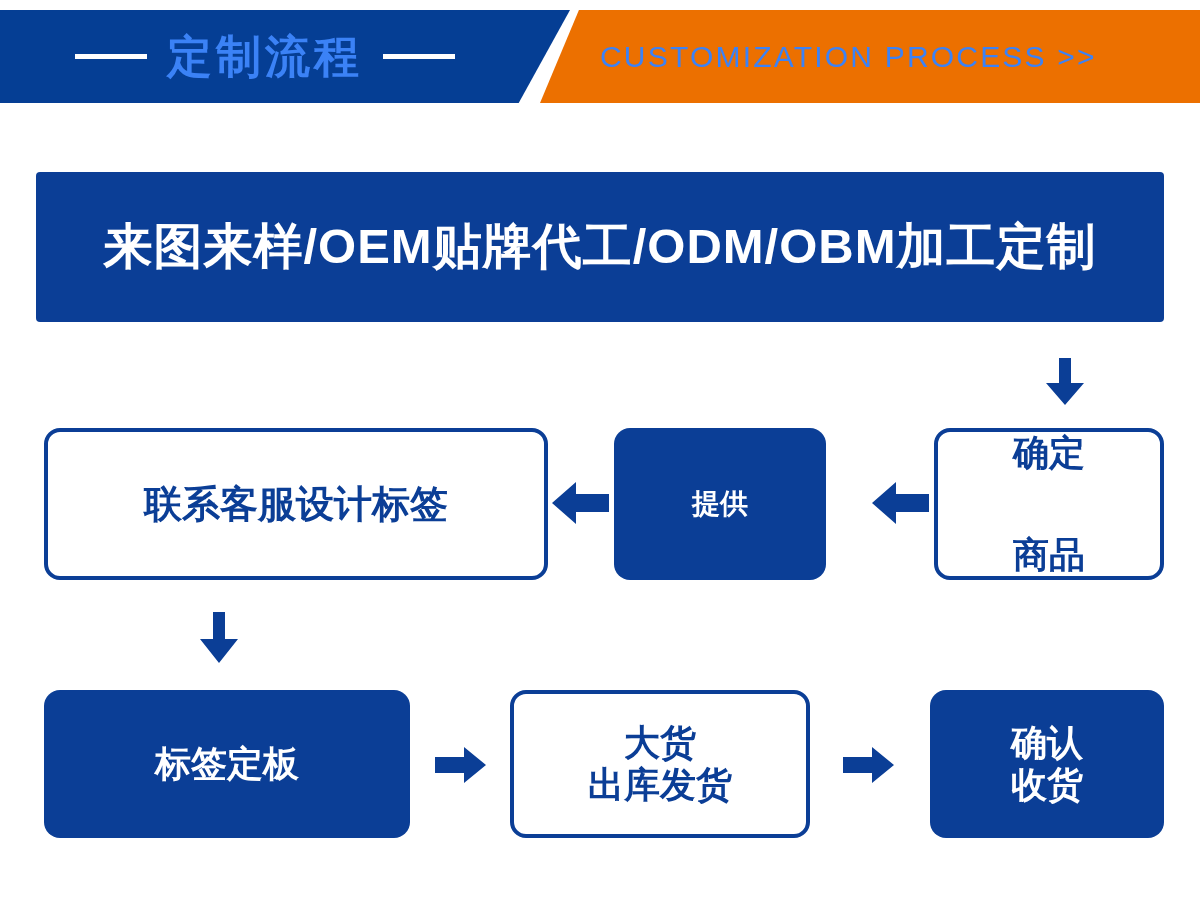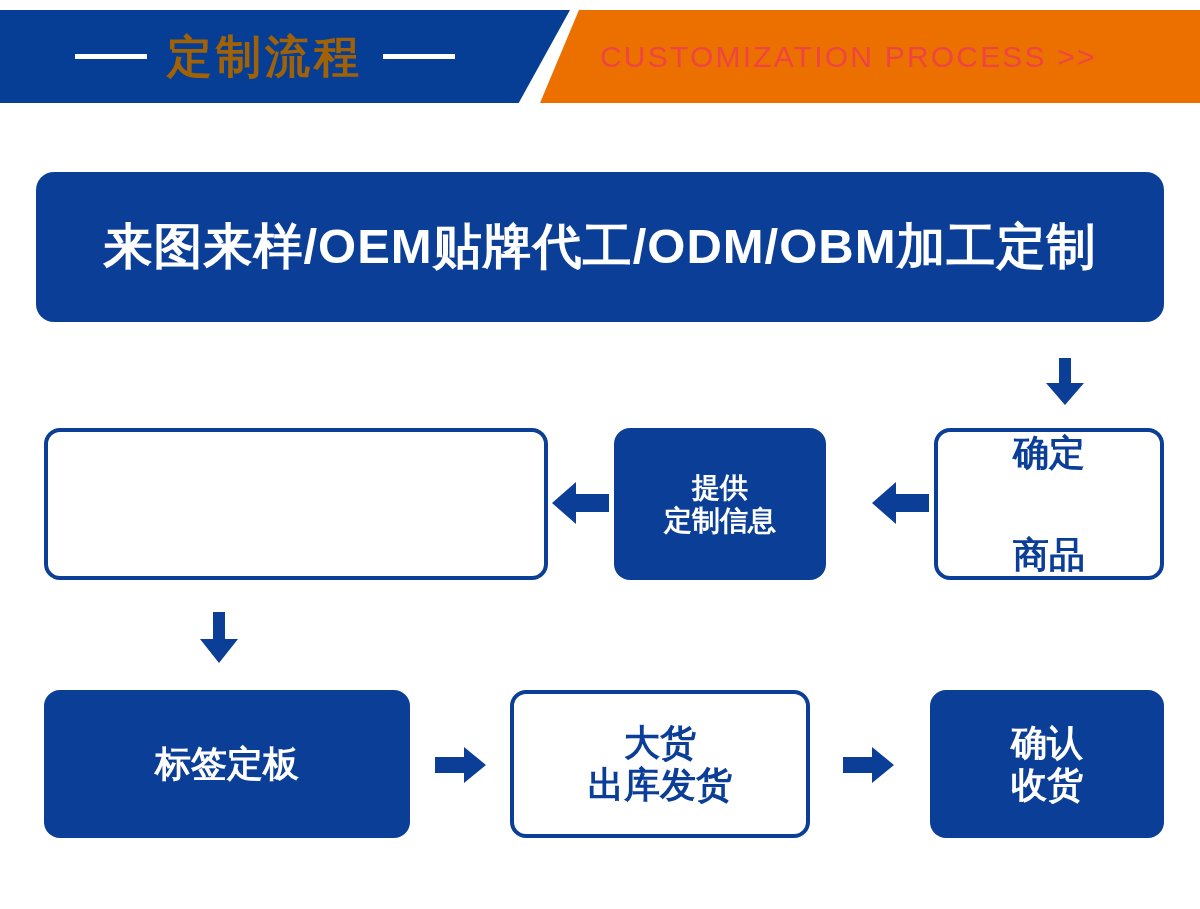--- a/index.html
+++ b/index.html
@@ -52,36 +52,36 @@
     justify-content: center;
     gap: 20px;
   }
   .rule {
     width: 72px;
     height: 5px;
     background: #ffffff;
     flex: none;
   }
   .header-title {
-    color: #a16207;
+    color: #3b82f6;
     font-size: 45px;
     font-weight: bold;
     letter-spacing: 4px;
     line-height: 1;
     white-space: nowrap;
   }
   .header-sub {
     position: absolute;
     left: 600px;
     top: 0;
     width: 570px;
     height: 93px;
     display: flex;
     align-items: center;
-    color: #ef4444;
+    color: #3b82f6;
     font-size: 30px;
     font-weight: normal;
     letter-spacing: 2.2px;
     white-space: nowrap;
   }
 
   
   .box {
     position: absolute;
     box-sizing: border-box;
@@ -107,21 +107,21 @@
   .box .line { display: block; white-space: nowrap; }
 
   
   #banner {
     left: 36px;
     top: 172px;
     width: 1128px;
     height: 150px;
     font-size: 49px;
     letter-spacing: 1px;
-    border-radius: 18px;
+    border-radius: 4px;
   }
 
   
   #box-contact {
     left: 44px;
     top: 428px;
     width: 504px;
     height: 152px;
     font-size: 38px;
   }
@@ -190,25 +190,25 @@
   </div>
 
   <div class="header-sub">CUSTOMIZATION PROCESS &gt;&gt;</div>
 </div>
 
 <div class="box filled" id="banner">
   <span class="line">来图来样/OEM贴牌代工/ODM/OBM加工定制</span>
 </div>
 
 <div class="box outline" id="box-contact">
+  <span class="line">联系客服设计标签</span>
 </div>
 
 <div class="box filled" id="box-provide">
   <span class="line">提供</span>
-  <span class="line">定制信息</span>
 </div>
 
 <div class="box outline" id="box-confirm-goods">
   <span class="line">确定</span>
   <span class="line">商品</span>
 </div>
 
 <div class="box filled" id="box-label-prod">
   <span class="line">标签定板</span>
 </div>

